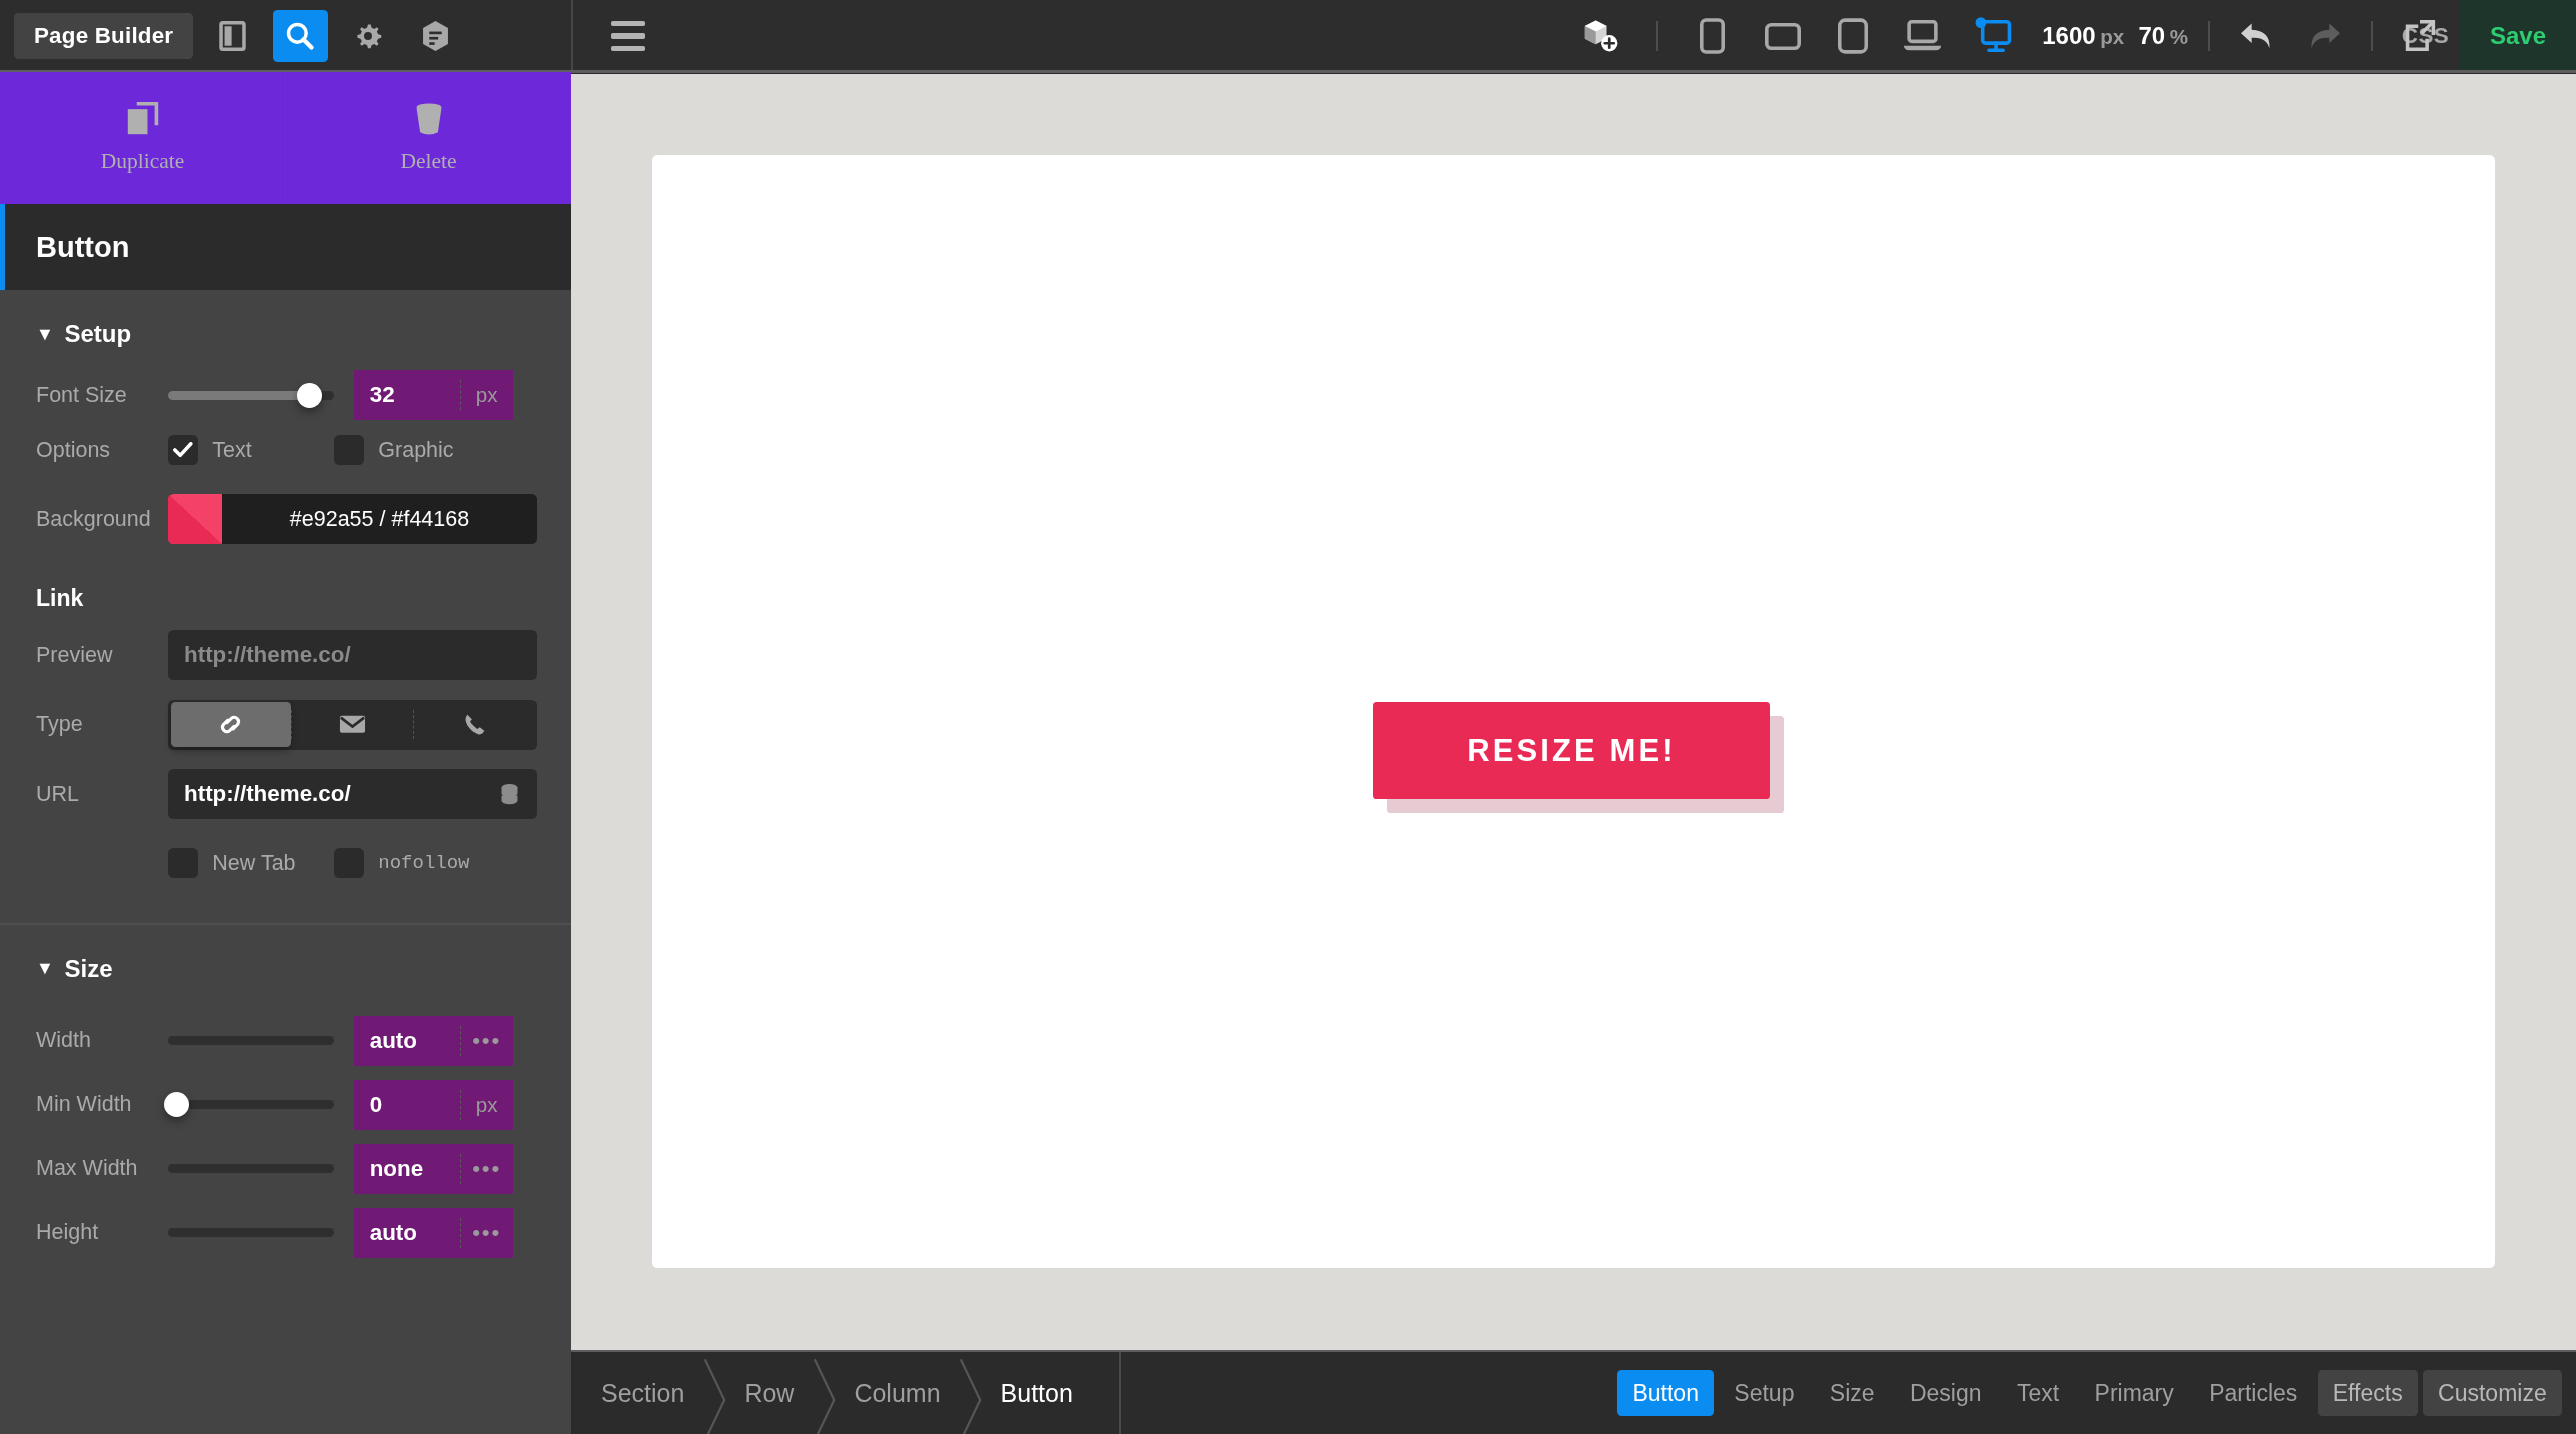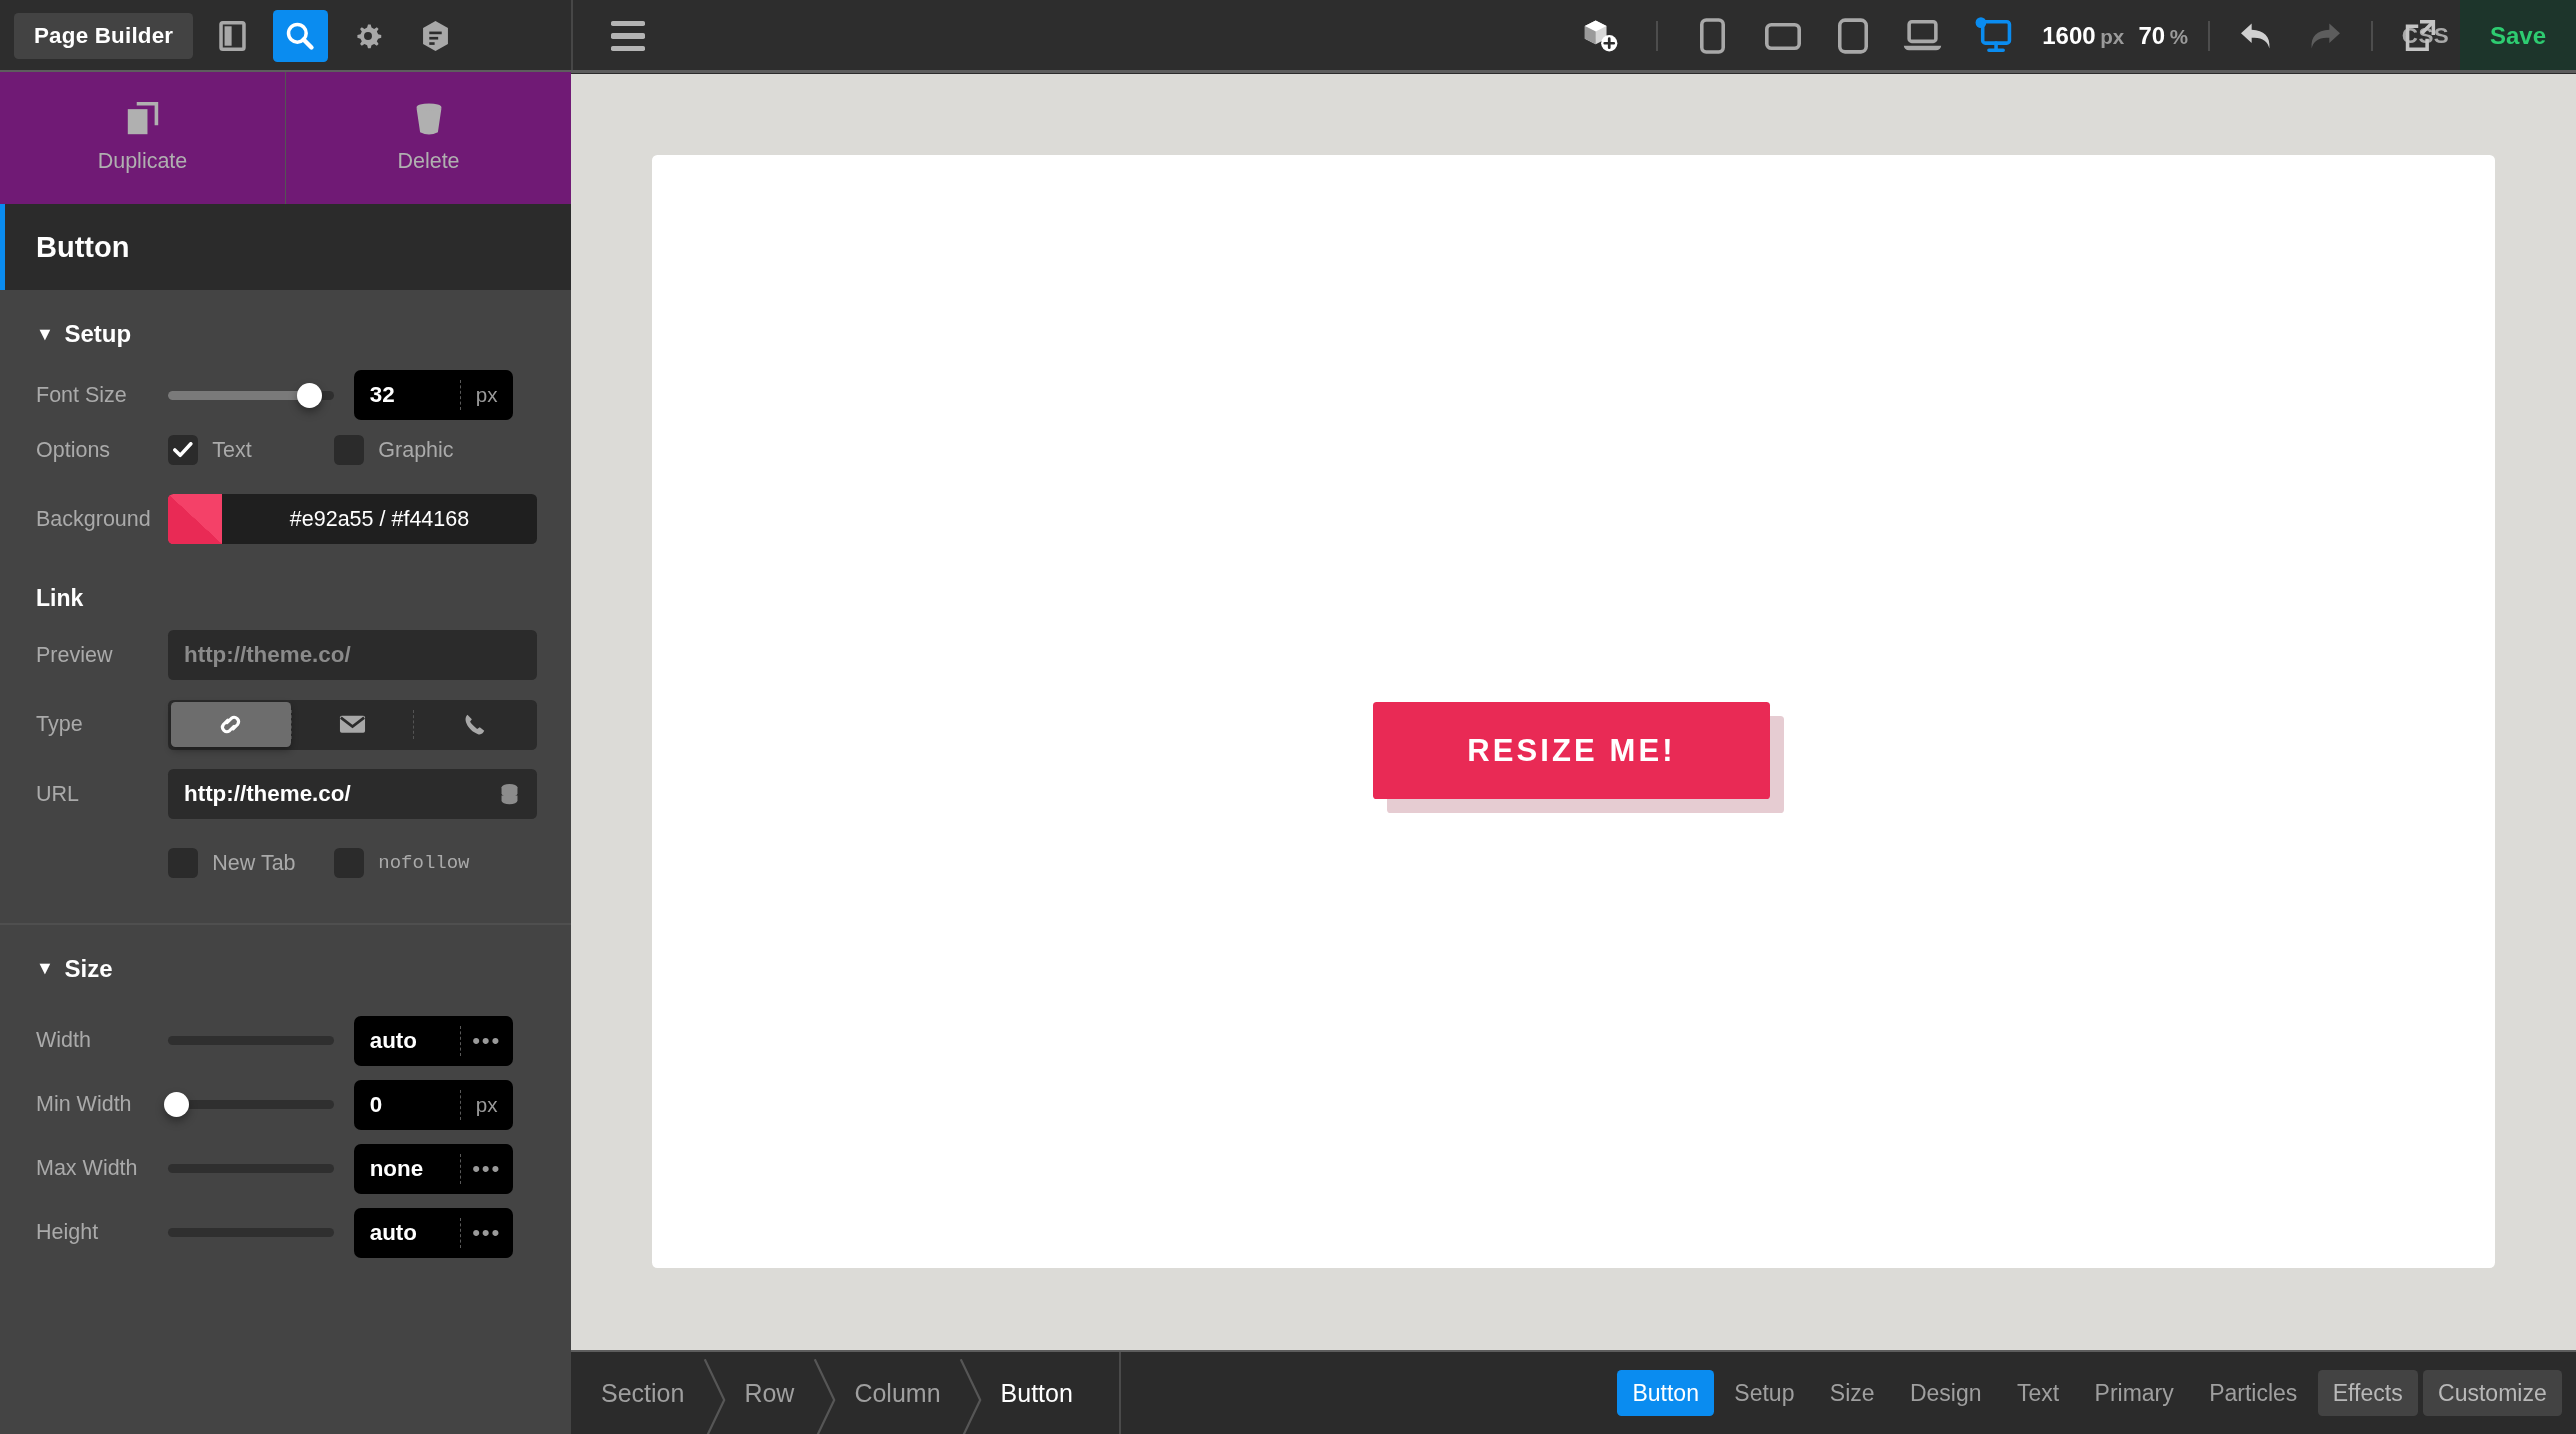--- a/index.html
+++ b/index.html
@@ -67,21 +67,21 @@
   }
 
   
   .lpanel {
     position:absolute; left:0; top:72px; width: 571px; height: 1363px;
     background:#444444; overflow:hidden;
   }
   .dupdel { display:flex; height: 132px; }
   .dd-btn {
     flex:1; display:flex; flex-direction:column; align-items:center; justify-content:center;
-    gap: 12.5px; background:#701a75;
+    gap: 12.5px; background:#6d28d9;font-family:Liberation Serif, serif;
   }
   .dd-btn + .dd-btn { border-left: 1.8px solid #545454; }
   .dd-label { color:#b0b0b0; font-size: 21.5px; }
   .elem-header {
     height: 86px; background:#2b2b2b; display:flex; align-items:center;
     padding-left: 36px; position:relative;
   }
   .elem-header::before {
     content:""; position:absolute; left:0; top:0; width:5.4px; height:86px; background:#0a8cf0;
   }
@@ -99,21 +99,21 @@
   .slider {
     position:relative; height: 9px; border-radius: 4.5px; background:#2f2f2f;
     width: 166px; margin-right: 19.7px;
   }
   .slider .fill { position:absolute; left:0; top:0; height:9px; border-radius:4.5px; background:#7a7a7a; }
   .slider .thumb {
     position:absolute; top:-8px; width:25px; height:25px; border-radius:50%;
     background:#ffffff; box-shadow: 0 4.5px 9px rgba(0,0,0,.35);
   }
   .numfield {
-    background:#000000; border-radius:7px; height: 50px; width: 159px;
+    background:#701a75; border-radius:0; height: 50px; width: 159px;
     display:flex; align-items:center; position:relative;
   }
   .numfield .val { color:#ffffff; font-size:22.4px; font-weight:bold; padding-left: 16px; flex:1; }
   .numfield .divider {
     width:0; border-left: 1.8px dashed #5a5a5a; height: 30px;
   }
   .numfield .unit { color:#9a9a9a; font-size:20.6px; width: 52px; text-align:center; }
   .numfield .dots { color:#9a9a9a; font-size:22.4px; width:52px; text-align:center; letter-spacing:1.8px; line-height: 9px;}
 
   .chkwrap { display:flex; align-items:center; gap: 14.3px; }

